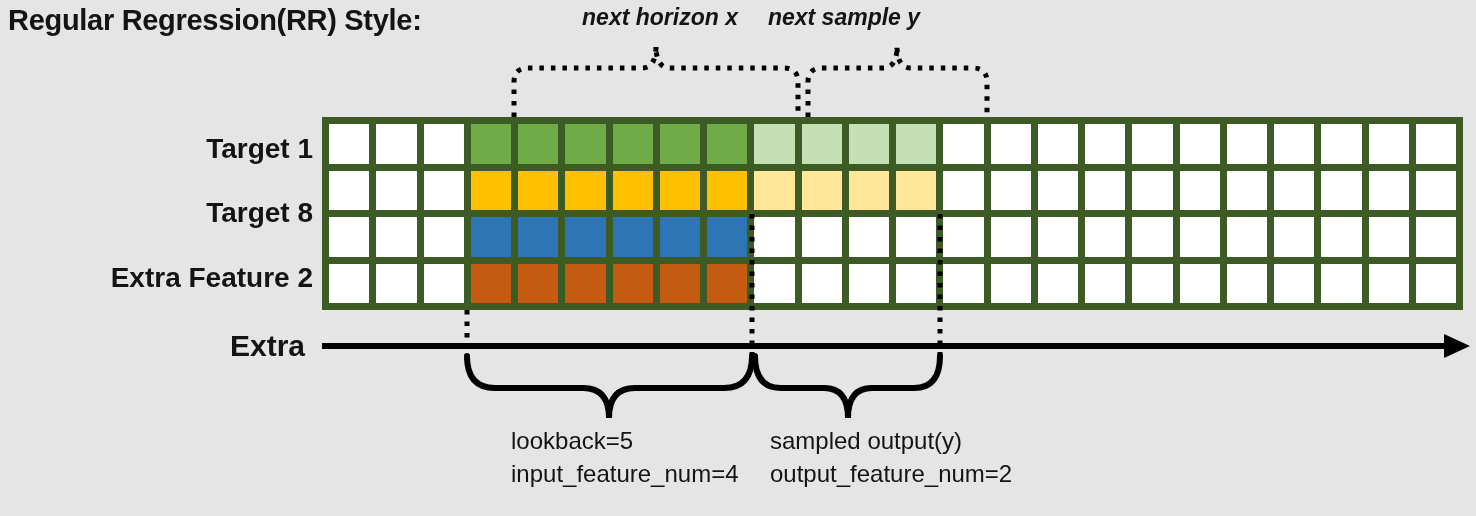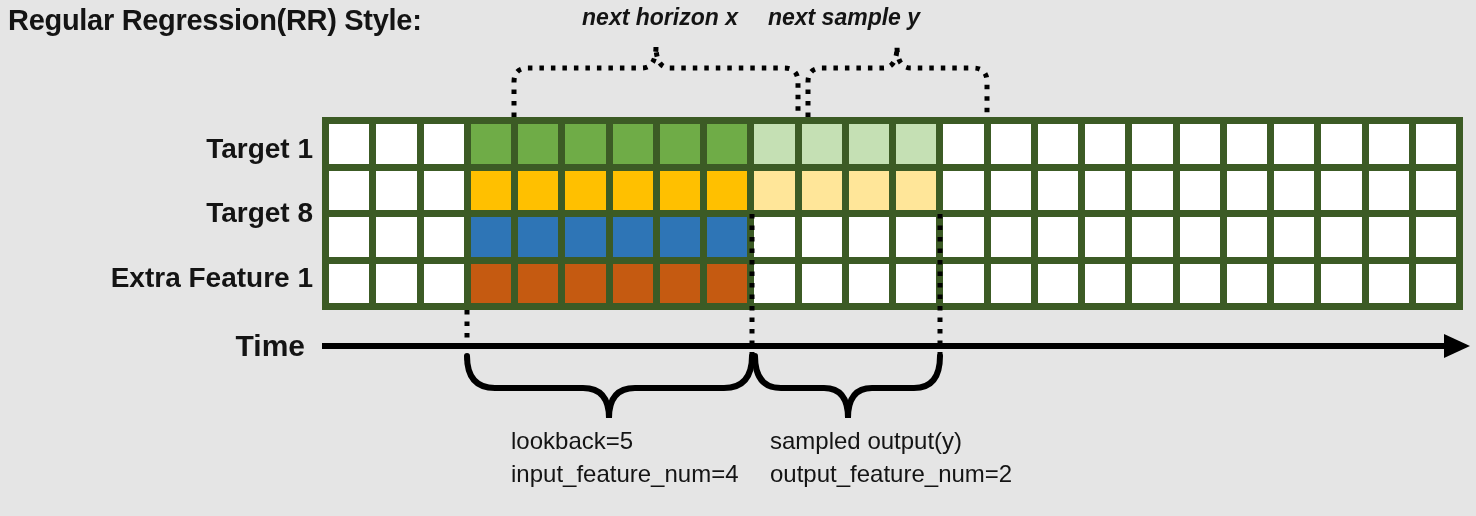--- a/index.html
+++ b/index.html
@@ -51,21 +51,21 @@
 <div class="canvas">
 
   <div class="title">Regular Regression(RR) Style:</div>
 
   <div class="annot annot-x">next horizon x</div>
   <div class="annot annot-y">next sample y</div>
 
   <div class="row-labels">
     <div class="row-label">Target 1</div>
     <div class="row-label">Target 8</div>
-    <div class="row-label">Extra Feature 1</div>
+    <div class="row-label">Extra Feature 2</div>
   </div>
 
   <div class="grid" style="background: rgb(60, 91, 37); grid-template-columns: repeat(24, 1fr);">
       <div class="cell" style="background: rgb(255, 255, 255);"></div>
       <div class="cell" style="background: rgb(255, 255, 255);"></div>
       <div class="cell" style="background: rgb(255, 255, 255);"></div>
       <div class="cell" style="background: rgb(111, 172, 71);"></div>
       <div class="cell" style="background: rgb(111, 172, 71);"></div>
       <div class="cell" style="background: rgb(111, 172, 71);"></div>
       <div class="cell" style="background: rgb(111, 172, 71);"></div>
@@ -153,21 +153,21 @@
       <div class="cell" style="background: rgb(255, 255, 255);"></div>
       <div class="cell" style="background: rgb(255, 255, 255);"></div>
       <div class="cell" style="background: rgb(255, 255, 255);"></div>
       <div class="cell" style="background: rgb(255, 255, 255);"></div>
       <div class="cell" style="background: rgb(255, 255, 255);"></div>
       <div class="cell" style="background: rgb(255, 255, 255);"></div>
       <div class="cell" style="background: rgb(255, 255, 255);"></div>
       <div class="cell" style="background: rgb(255, 255, 255);"></div>
     </div>
 
-  <div class="time-label">Time</div>
+  <div class="time-label">Extra</div>
 
   <svg class="overlay" viewBox="0 0 1476 516" xmlns="http://www.w3.org/2000/svg">
 
     <line x1="322" y1="346" x2="1448" y2="346" stroke="#000000" stroke-width="6"></line>
     <polygon points="1444,334 1470,346 1444,358" fill="#000000"></polygon>
 
     <line x1="467" y1="310" x2="467" y2="362" stroke="#000000" stroke-width="5" stroke-dasharray="4.5 7"></line>
     <line x1="752" y1="214" x2="752" y2="362" stroke="#000000" stroke-width="5" stroke-dasharray="4.5 7"></line>
     <line x1="940" y1="214" x2="940" y2="362" stroke="#000000" stroke-width="5" stroke-dasharray="4.5 7"></line>
 

